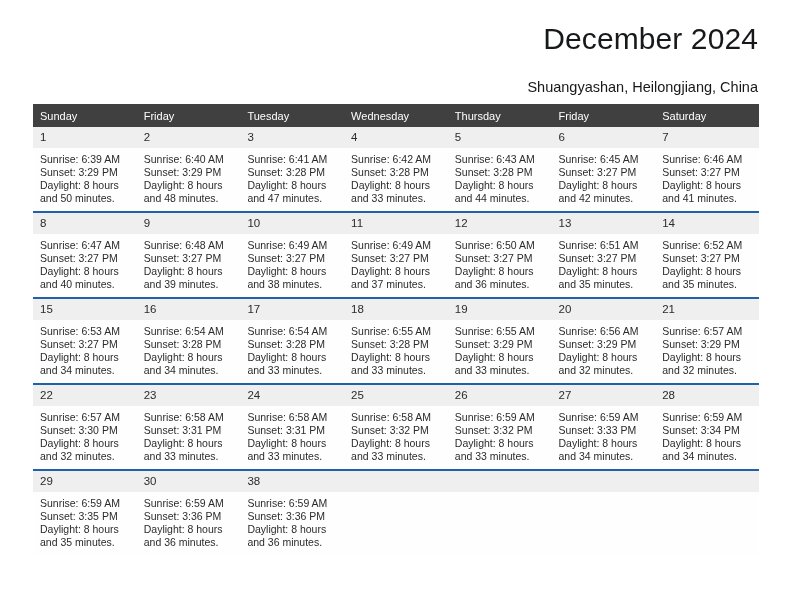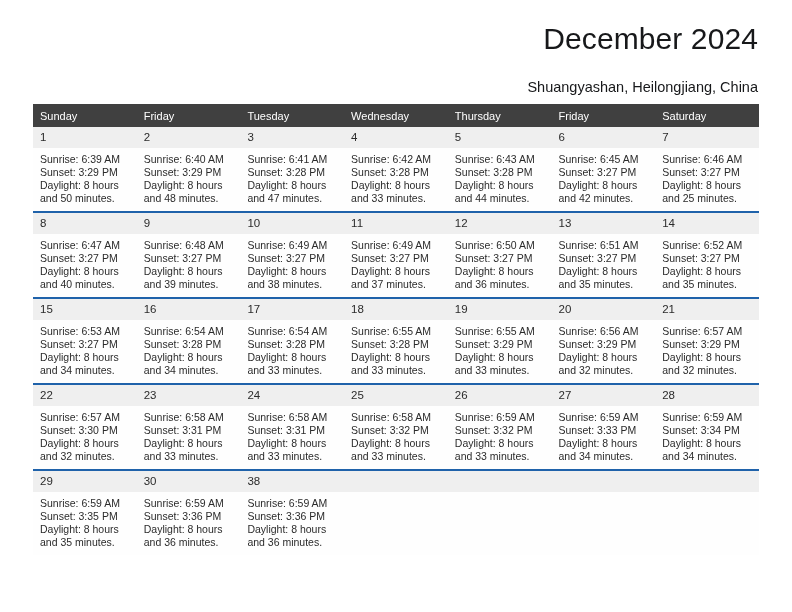--- a/index.html
+++ b/index.html
@@ -254,21 +254,21 @@
               </div>
             </div>
           </td>
         <td>
             <div class="cell">
               <div class="daynum">7</div>
               <div class="info">
                 <div>Sunrise: 6:46 AM</div>
                 <div>Sunset: 3:27 PM</div>
                 <div>Daylight: 8 hours</div>
-                <div>and 25 minutes.</div>
+                <div>and 41 minutes.</div>
               </div>
             </div>
           </td>
       </tr>
 
       <tr class="weekrow">
         <td>
             <div class="cell">
               <div class="daynum">8</div>
               <div class="info">

